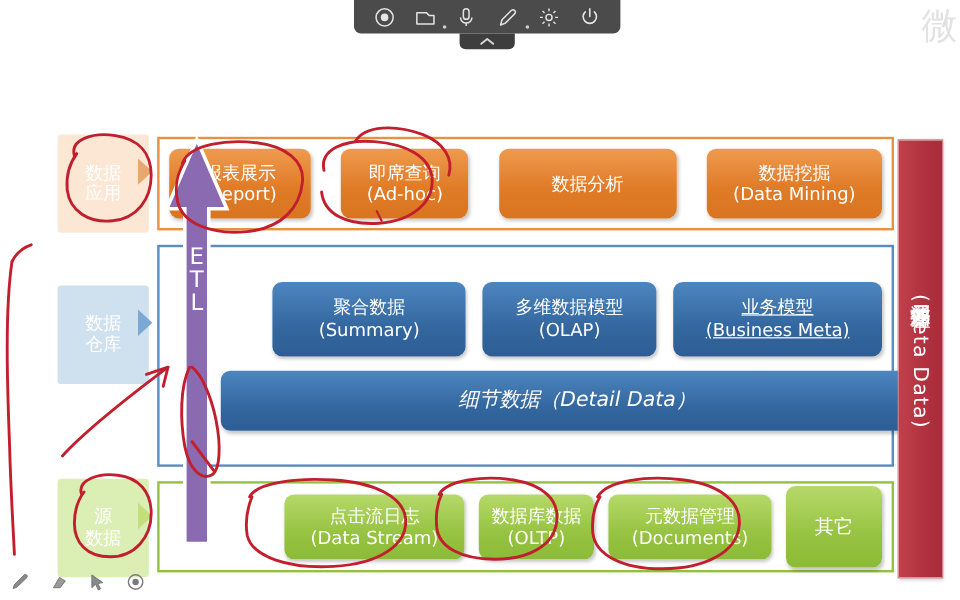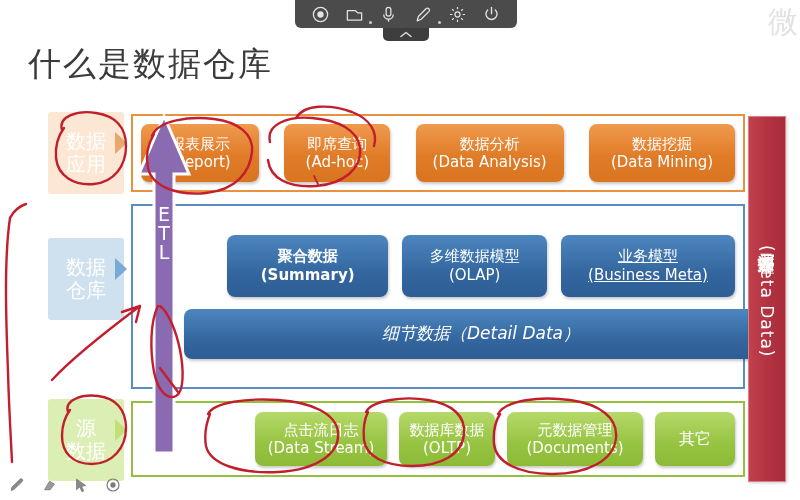--- a/index.html
+++ b/index.html
@@ -48,21 +48,21 @@
   
   .layer { position: absolute; display: flex; align-items: center; }
   .row-app  { left: 0;  top: 0;   width: 690px; height: 82px; }
   .row-dw   { left: 0;  top: 92px;  width: 690px; height: 185px; }
   .row-src  { left: 0;  top: 285px; width: 690px; height: 85px; }
 
   
   .tab-label {
     position: relative; width: 62px; height: 72px; flex: 0 0 62px;
     display:flex; flex-direction:column; align-items:center; justify-content:center;
-    color:#fff; font-size:20px; line-height:1.15; text-align:center;
+    color:#fff; font-size:15px; line-height:1.15; text-align:center;
     font-family:"DejaVu Sans", sans-serif;
     border-radius: 2px;
     box-shadow: 1px 1px 2px rgba(0,0,0,.25);
     z-index: 3;
   }
   .tab-label .pointer {
     position:absolute; right:-11px; top:14px; width:0; height:0;
     border-top: 11px solid transparent; border-bottom: 11px solid transparent;
   }
   .tab-orange { background: linear-gradient(180deg,#f09b46 0%, #e27b25 100%); border:1px solid #d0节; }
@@ -113,30 +113,30 @@
   .box-orange { background: linear-gradient(180deg,#ef9a4e 0%,#e07c28 55%,#d9741f 100%); }
   .box-blue   { background: linear-gradient(180deg,#4d86bf 0%,#34679f 60%,#2d5d94 100%); }
   .box-green  { background: linear-gradient(180deg,#b6d96a 0%,#96c341 60%,#8cbb37 100%); }
 
   .b-report   { width:118px; height:58px; }
   .b-adhoc    { width:106px; height:58px; }
   .b-analysis { width:148px; height:58px; }
   .b-mining   { width:146px; height:58px; }
 
   .dw-top { display:flex; gap:14px; justify-content:flex-end; width:100%; padding-left:86px; }
-  .b-summary  { width:165px; height:62px;font-weight:bold; }
+  .b-summary  { width:165px; height:62px; }
   .b-olap     { width:148px; height:62px; }
   .b-bizmodel { width:178px; height:62px;text-decoration:underline; }
   .b-detail   { width:100%; margin-left:86px; height:50px; margin-top:12px;font-style:italic; }
   .b-detail .cn { font-size: 17px; }
 
-  .b-click    { width:132px; height:54px; }
+  .b-click    { width:150px; height:54px; }
   .b-oltp     { width:96px; height:54px; }
   .b-docs     { width:136px; height:54px; }
-  .b-other    { width:80px;  height:54px; }
+  .b-other    { width:80px;  height:68px; }
   .b-other .cn { font-size: 16px; }
 
   
   .etl-arrow {
     position:absolute; left: 136px; top: 112px; width: 56px; height: 345px; z-index: 6;
   }
   .etl-text {
     position:absolute; left: 152px; top: 205px; width: 24px;
     color:#ffffff; font-size: 19px; line-height: 1.0; text-align:center;
     font-family:"DejaVu Sans", sans-serif; z-index: 7; letter-spacing:0;
@@ -210,21 +210,20 @@
     </div>
     <div class="tb-dot" style="left:74px"></div>
     <div class="tb-dot" style="left:143px"></div>
   </div>
   <div class="toolbar-handle">
     <svg width="14" height="9" viewBox="0 0 14 9" fill="none" stroke="#d8d8d8" stroke-width="1.6">
       <path d="M2 6.5L7 2.5l5 4" stroke-linecap="round" stroke-linejoin="round"></path>
     </svg>
   </div>
 
-  <div class="slide-title">什么是数据仓库</div>
 
   <div class="diagram">
 
     <div class="layer row-app">
       <div class="tab-label tab-orange">
         <div class="tab-halo halo-orange"></div>
         <span>数据</span>
         <span>应用</span>
         <i class="pointer"></i>
       </div>
@@ -232,21 +231,20 @@
         <div class="box box-orange b-report">
           <span class="cn">报表展示</span>
           <span class="en">(Report)</span>
         </div>
         <div class="box box-orange b-adhoc">
           <span class="cn">即席查询</span>
           <span class="en">(Ad-hoc)</span>
         </div>
         <div class="box box-orange b-analysis">
           <span class="cn">数据分析</span>
-          <span class="en">(Data Analysis)</span>
         </div>
         <div class="box box-orange b-mining">
           <span class="cn">数据挖掘</span>
           <span class="en">(Data Mining)</span>
         </div>
       </div>
     </div>
 
     <div class="layer row-dw">
       <div class="tab-label tab-blue" style="margin-top:-36px">

